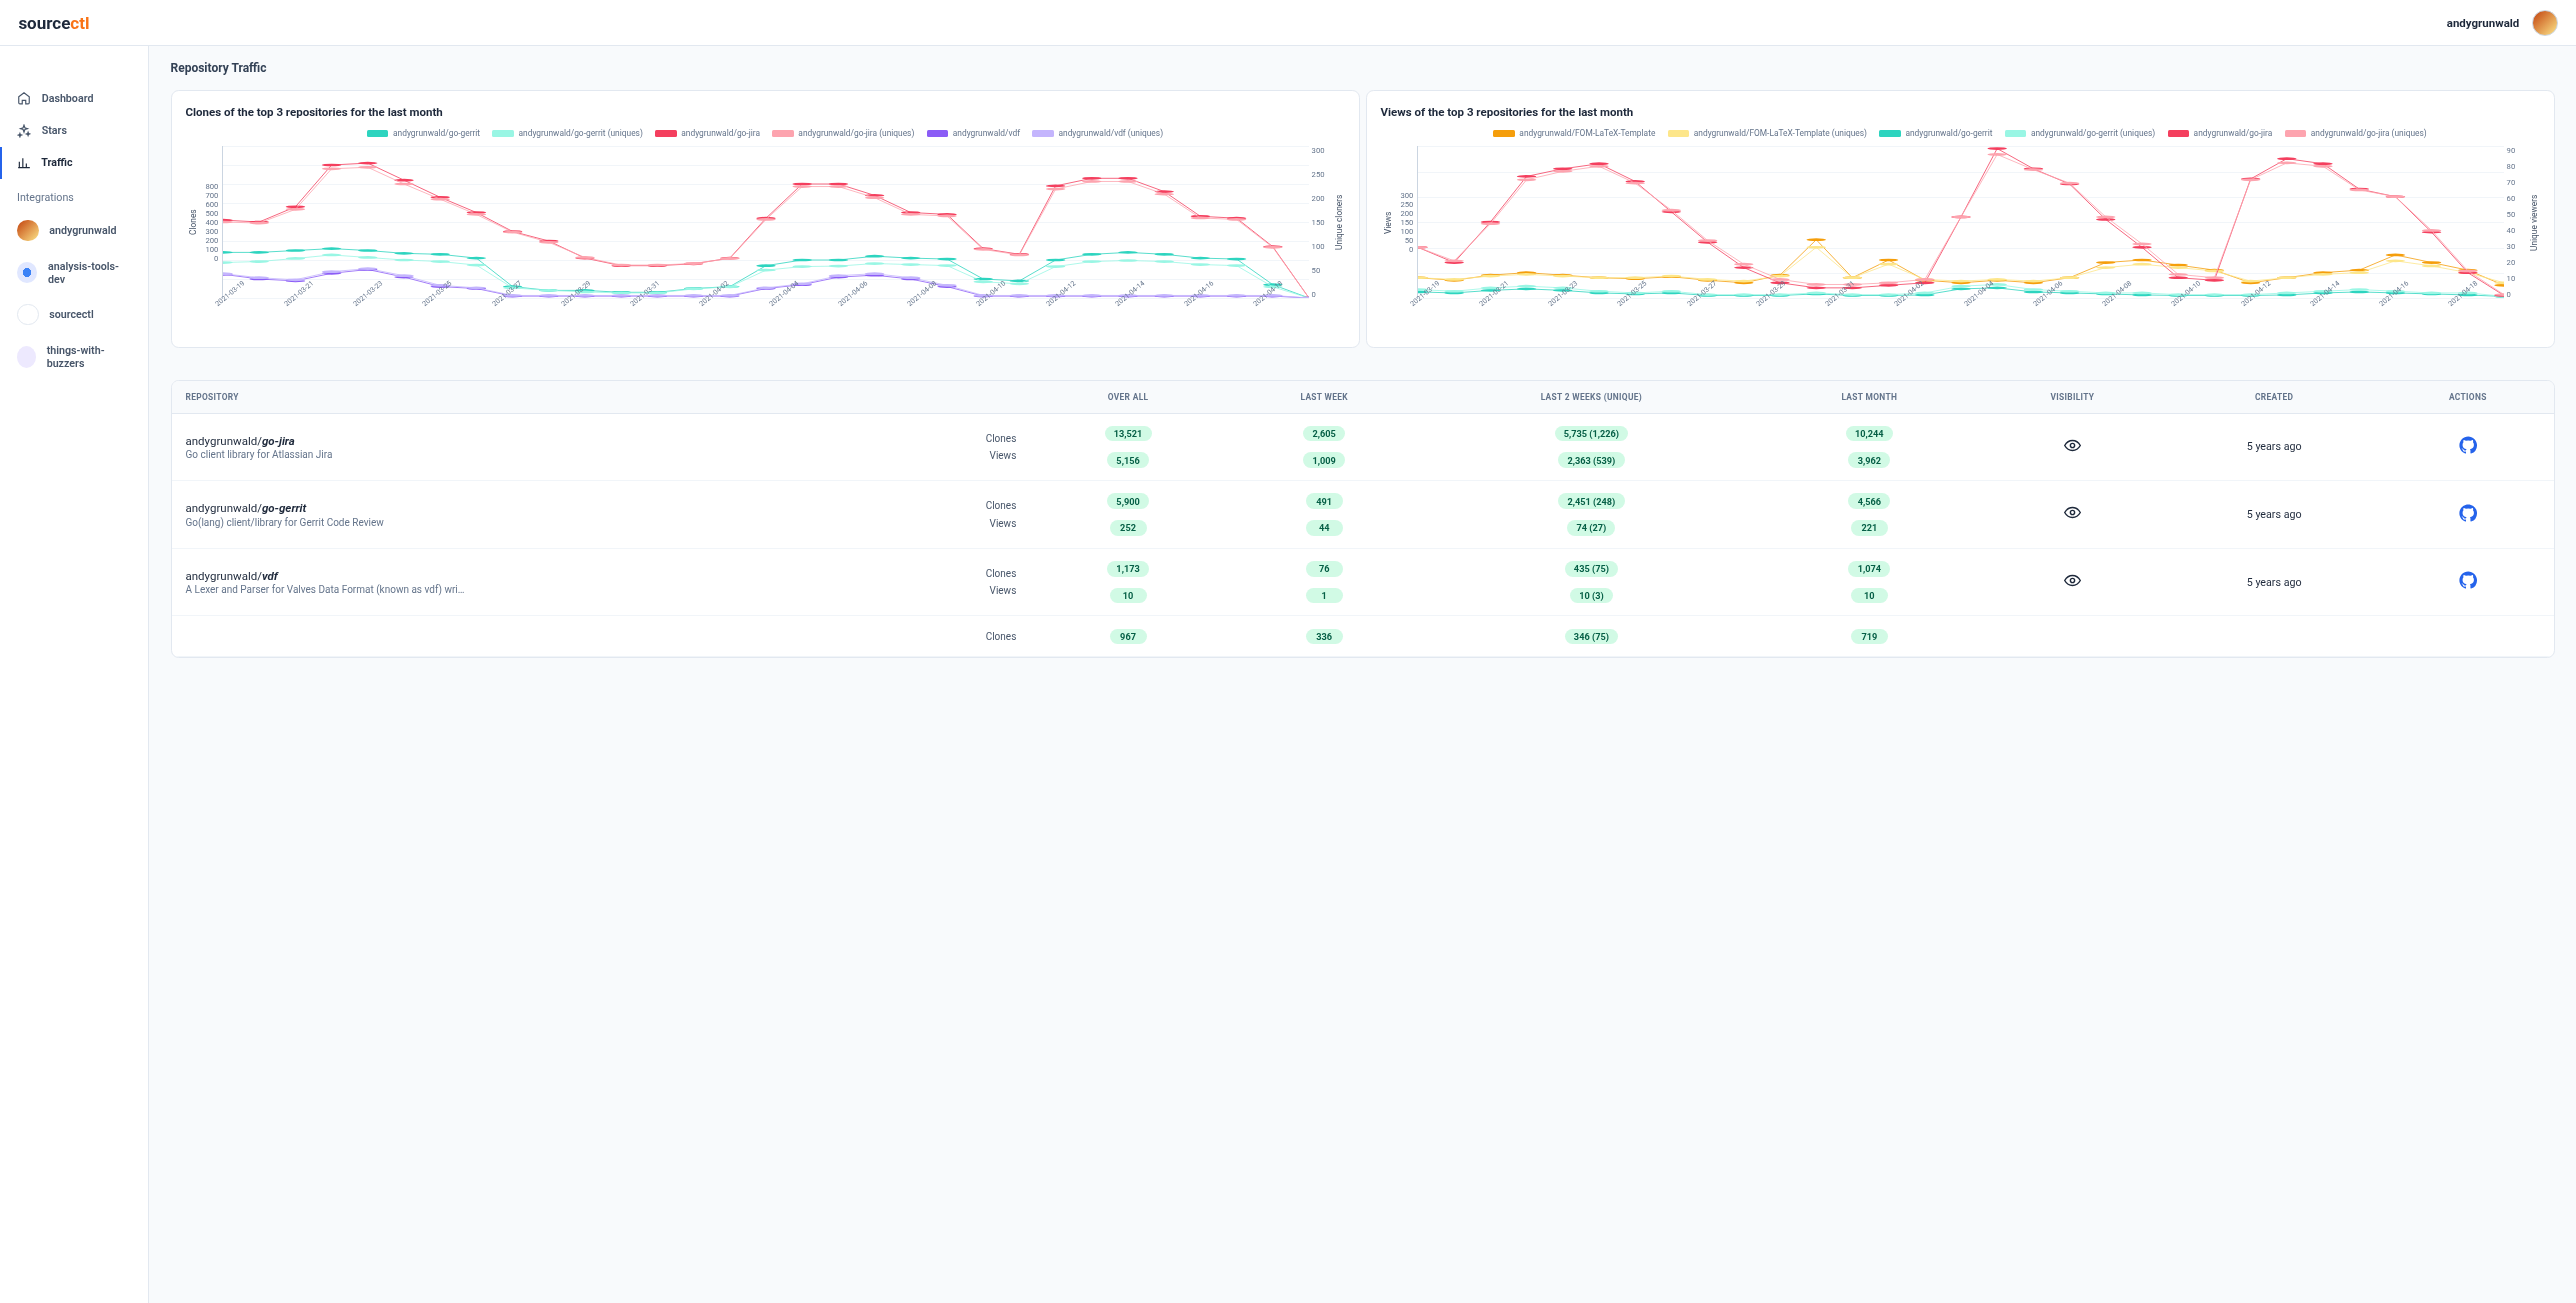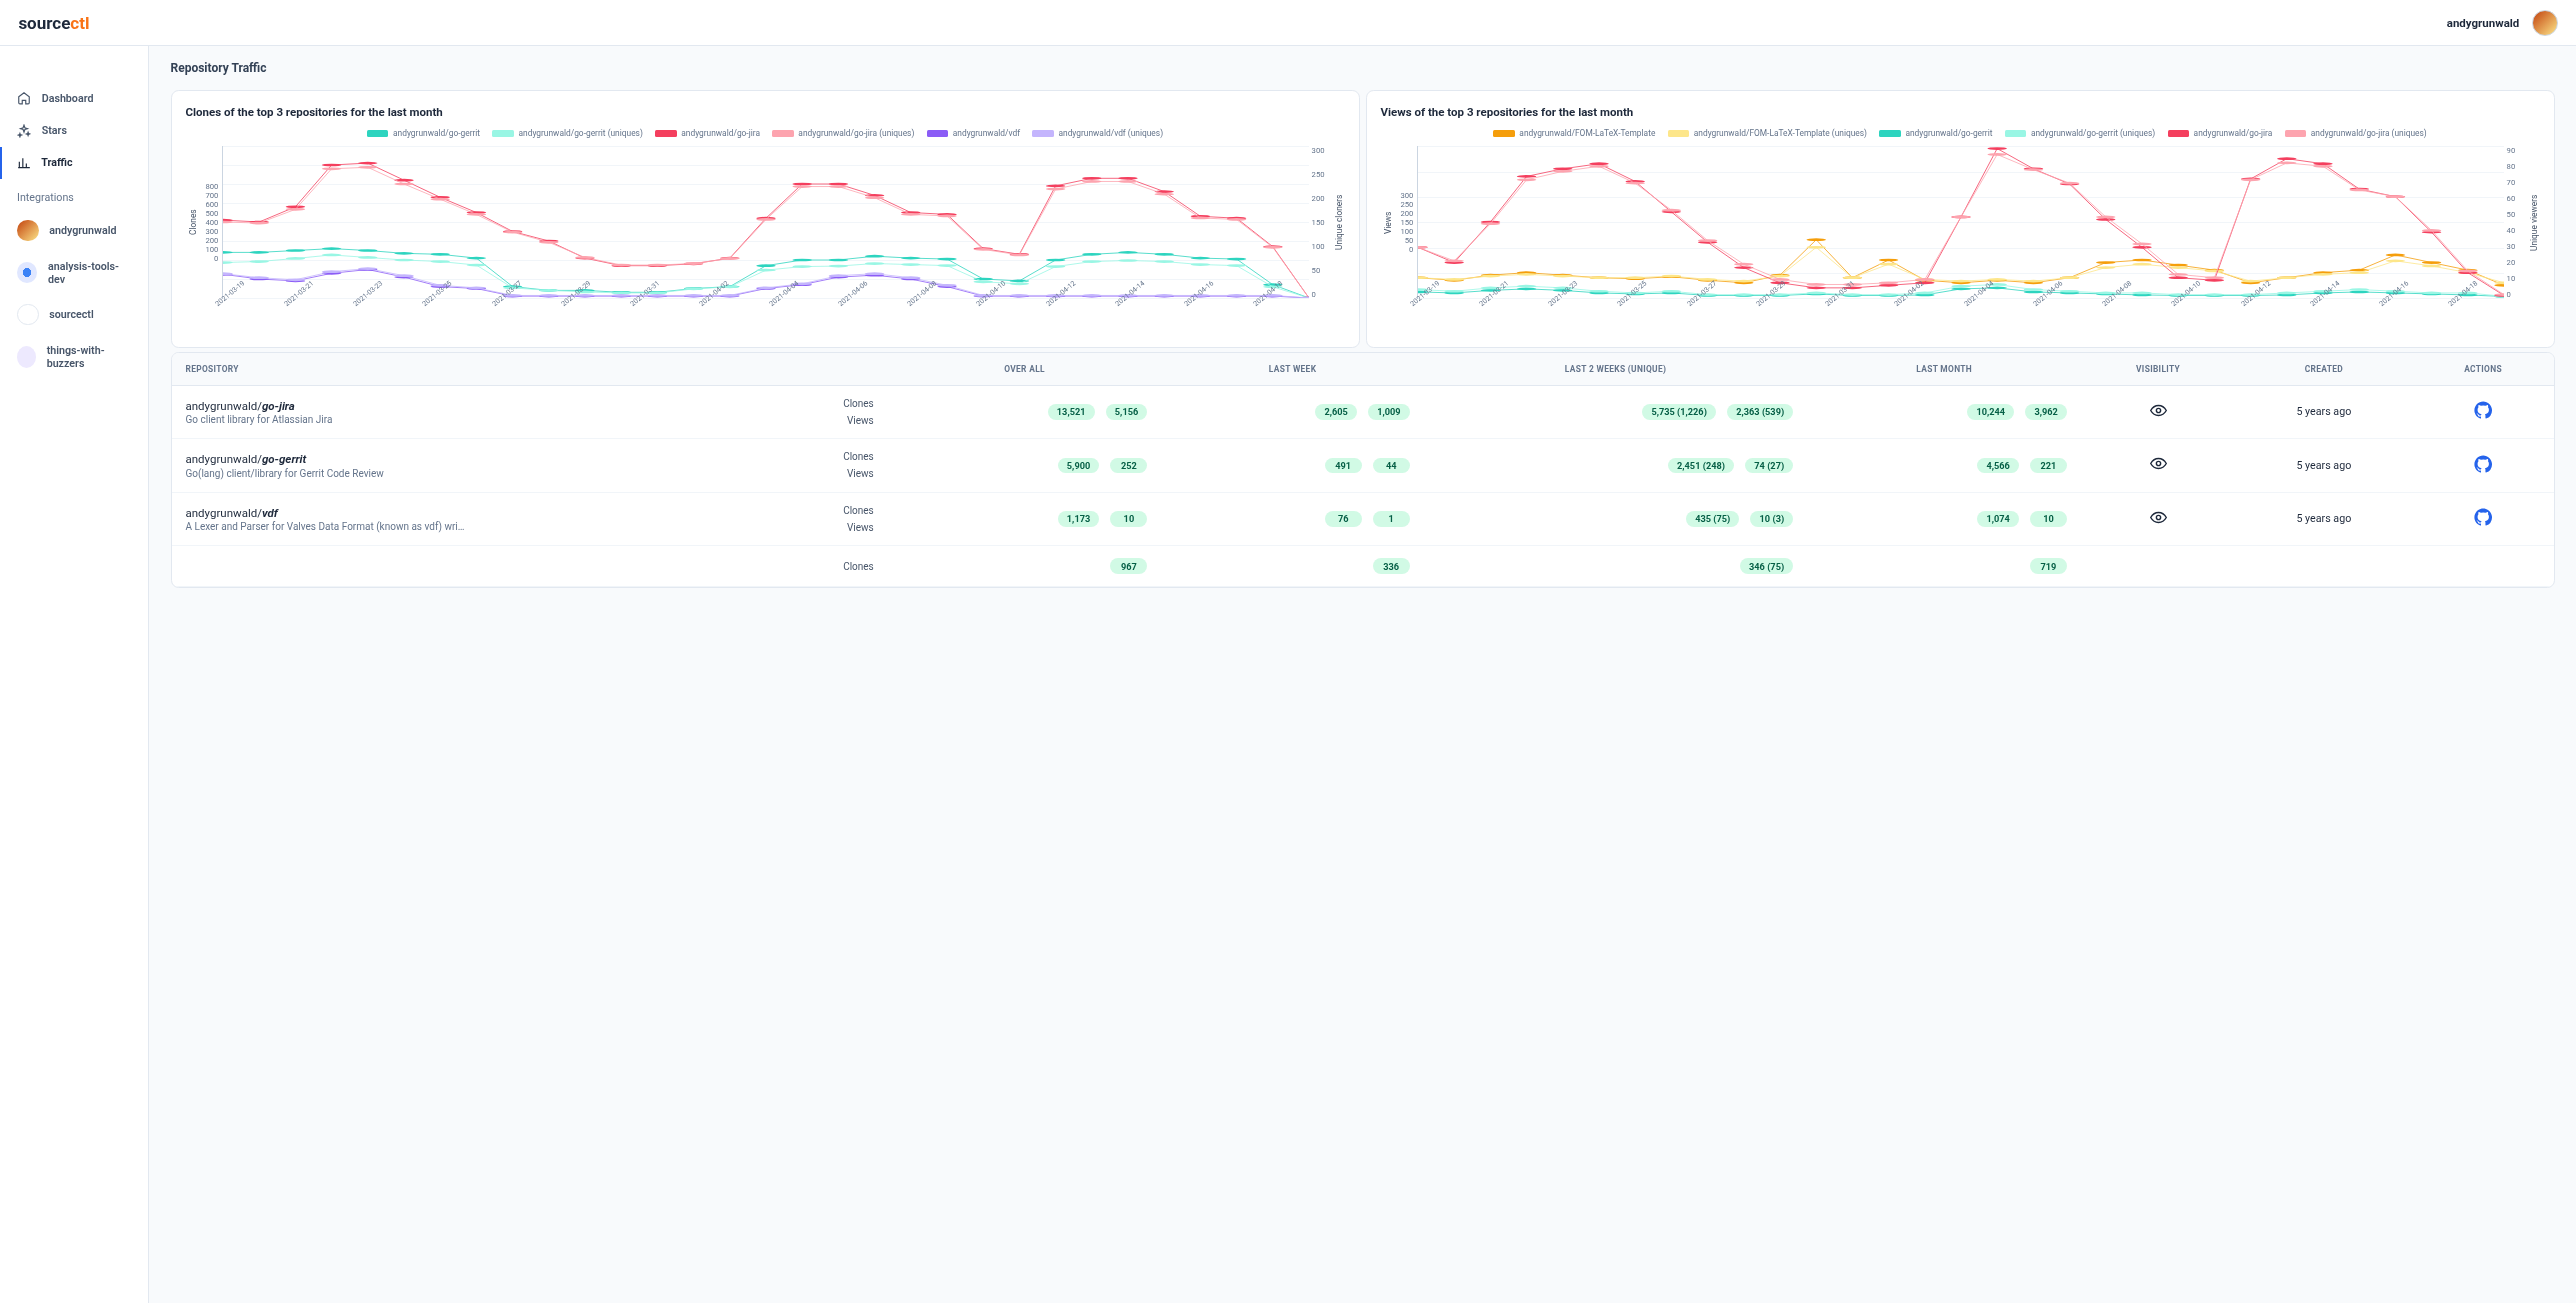--- a/index.html
+++ b/index.html
@@ -47,21 +47,21 @@
 .int-avatar { width: 21.5px; height: 21.5px; border-radius: 50%; background: #e2e8f0; display: inline-flex; align-items:center; justify-content:center; font-size:7px; color:#475569; }
 .int-avatar.user { background: linear-gradient(135deg, #c2410c, #fde68a); }
 .int-avatar.gear { background: radial-gradient(circle, #3b82f6 30%, #e0e7ff 31%); }
 .int-avatar.source { background:#fff; border:0.8px solid #e2e8f0; }
 .int-avatar.buzz { background: #ede9fe; }
 
 
 .main { flex: 1; padding: 61px 21.5px 21.5px 21.5px; background: #f8fafc; min-width: 0; }
 .page-title { font-size: 12px; font-weight: 700; color: #334155; margin-bottom: 15.3px; }
 
-.charts-row { display: flex; gap: 6px; margin-bottom: 4px; }
+.charts-row { display: flex; gap: 6px; margin-bottom: 32px; }
 .card {
   background: #fff; border: 0.8px solid #e2e8f0; border-radius: 7.7px;
   padding: 14px; flex: 1; min-width: 0;
 }
 .card-title { font-size: 11.5px; font-weight: 700; color: #1e293b; margin-bottom: 9.2px; }
 
 
 .chart { width: 100%; }
 .legend { display: flex; flex-wrap: wrap; justify-content: center; gap: 4.6px 12.3px; margin-bottom: 7.7px; font-size: 8.4px; color: #64748b; }
 .legend-item { display: inline-flex; align-items: center; gap: 4.6px; }
@@ -90,21 +90,21 @@
 .repo-name { font-weight: 400; color: #1e293b; font-size: 11.5px; }
 .repo-name strong { font-weight: 700; font-style: italic; }
 .repo-desc { color: #64748b; font-size: 10px; margin-top: 1.5px; }
 .pill {
   background: #d1fae5; color: #065f46; font-weight: 700; font-size: 9.2px;
   padding: 2.3px 9.2px; border-radius: 766px; display: inline-block; min-width: 37px; text-align: center;
 }
 .eye-icon { width: 17px; height: 17px; display: inline-block; }
 .center-cell { text-align: center; }
 .label-cell { display: flex; flex-direction: column; gap: 6.1px; padding: 6.1px 0; align-items: flex-end; color: #475569; font-size: 10px; }
-.val-cell { display: flex; flex-direction: row; gap: 11px; padding: 6.1px 0; align-items: center; justify-content: flex-end; }
+.val-cell { display: flex; flex-direction: column; gap: 11px; padding: 6.1px 0; align-items: center; }
 
 svg.icon { width: 14px; height: 14px; stroke: currentColor; fill: none; stroke-width: 2; }
 </style>
 </head>
 <body>
 
 <div class="topbar">
   <div class="logo">
     <span>source</span><span class="accent">ctl</span>
   </div>

